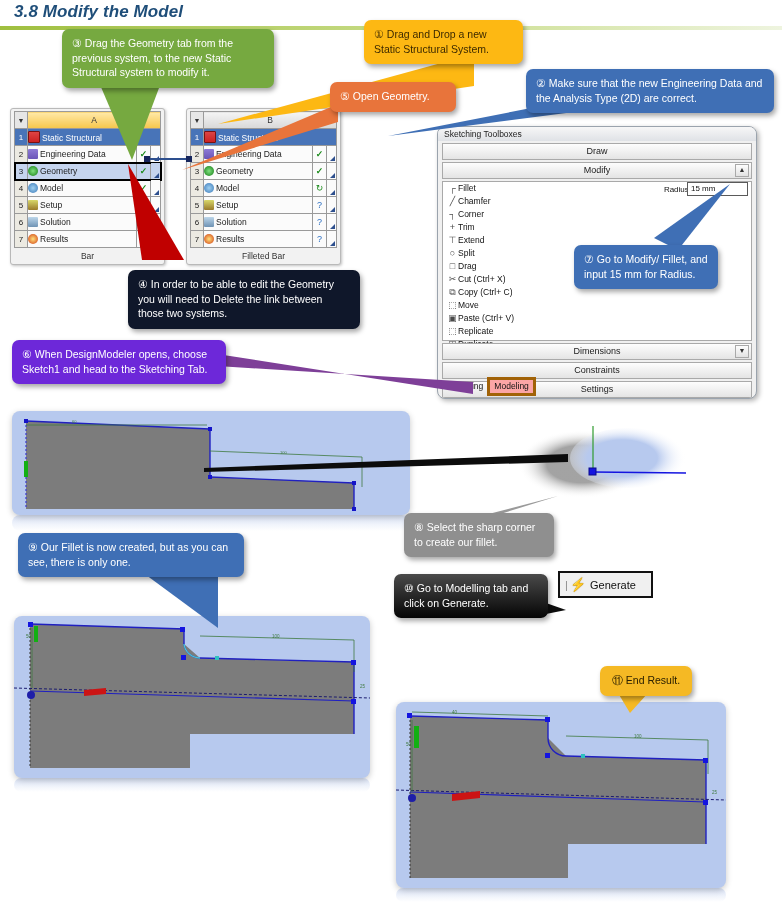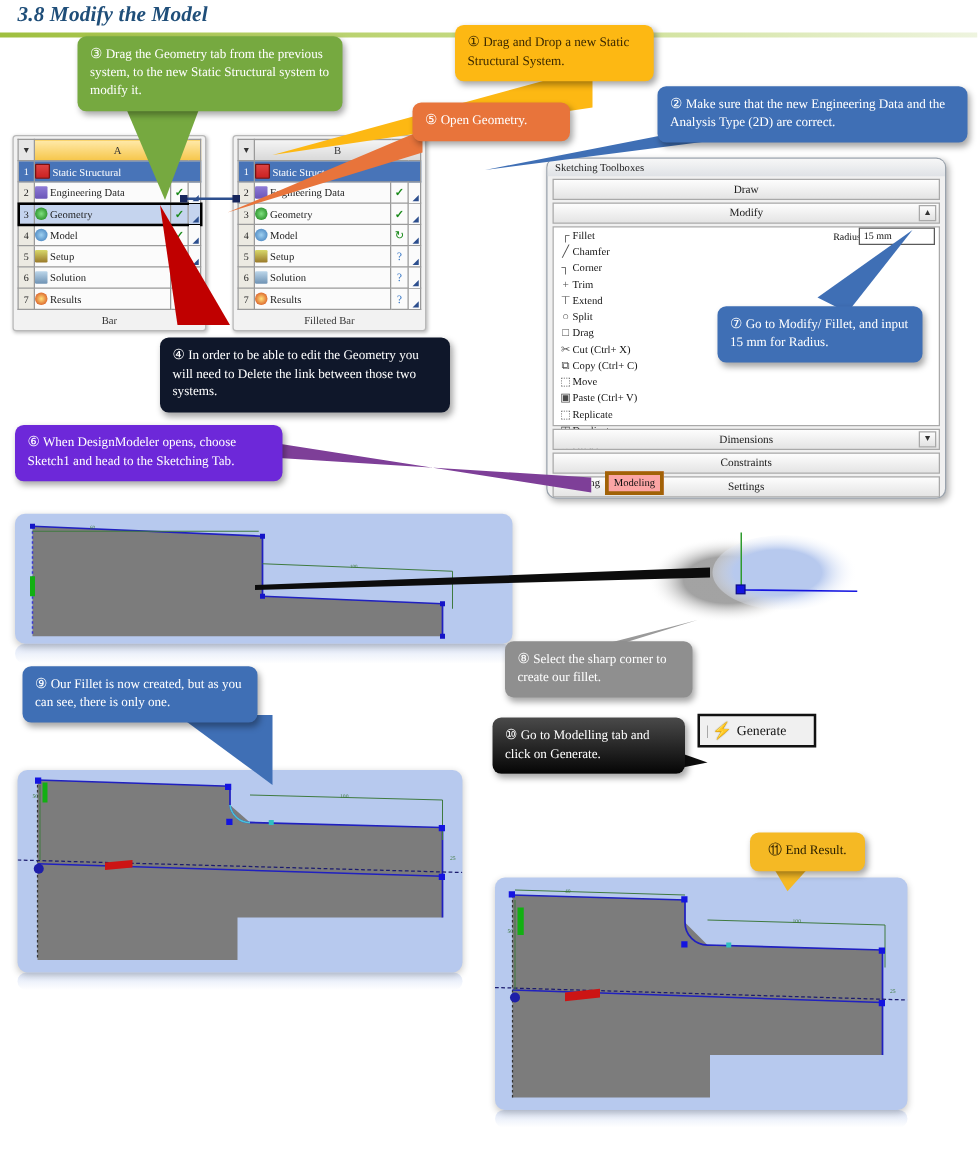--- a/index.html
+++ b/index.html
@@ -2,21 +2,21 @@
 <html><head>
 <meta charset="utf-8">
 <style>
   html,body{margin:0;padding:0;}
   body{
     width:782px;height:923px;position:relative;overflow:hidden;
     background:#ffffff;
     font-family:"Liberation Sans", sans-serif;
     -webkit-font-smoothing:antialiased;
   }
-  .abs{position:absolute;font-family:Liberation Serif, serif;}
+  .abs{position:absolute;}
 
   
   #page-title{
     left:14px;top:2px;
     font-size:17px;font-weight:bold;font-style:italic;
     color:#1f4e79;letter-spacing:.1px;
   }
   #title-rule{
     left:0;top:26px;width:782px;height:4px;
     background:linear-gradient(to right,#9fbf3f 0%,#c9dd8a 55%,#eef4df 100%);
@@ -516,31 +516,31 @@
 <div class="abs callout c-red" style="left:128px;top:270px;width:232px;">
   <span class="num">④</span>
   <span>In order to be able to edit the Geometry you will need to Delete the link between those two systems.</span>
 </div>
 
 <div class="abs callout c-purple" style="left:12px;top:340px;width:214px;">
   <span class="num">⑥</span>
   <span>When DesignModeler opens, choose Sketch1 and head to the Sketching Tab.</span>
 </div>
 
-<div class="abs callout c-blue" style="left:574px;top:245px;width:164px;">
+<div class="abs callout c-blue" style="left:574px;top:245px;width:144px;">
   <span class="num">⑦</span>
   <span>Go to Modify/ Fillet, and input 15 mm for Radius.</span>
 </div>
 
 <div class="abs callout c-gray" style="left:404px;top:513px;width:150px;">
   <span class="num">⑧</span>
   <span>Select the sharp corner to create our fillet.</span>
 </div>
 
-<div class="abs callout c-blue" style="left:18px;top:533px;width:188px;">
+<div class="abs callout c-blue" style="left:18px;top:533px;width:226px;">
   <span class="num">⑨</span>
   <span>Our Fillet is now created, but as you can see, there is only one.</span>
 </div>
 
 <div class="abs callout c-black" style="left:394px;top:574px;width:154px;">
   <span class="num">⑩</span>
   <span>Go to Modelling tab and click on Generate.</span>
 </div>
 
 <div class="abs callout c-amber" style="left:600px;top:666px;width:92px;text-align:center;">

